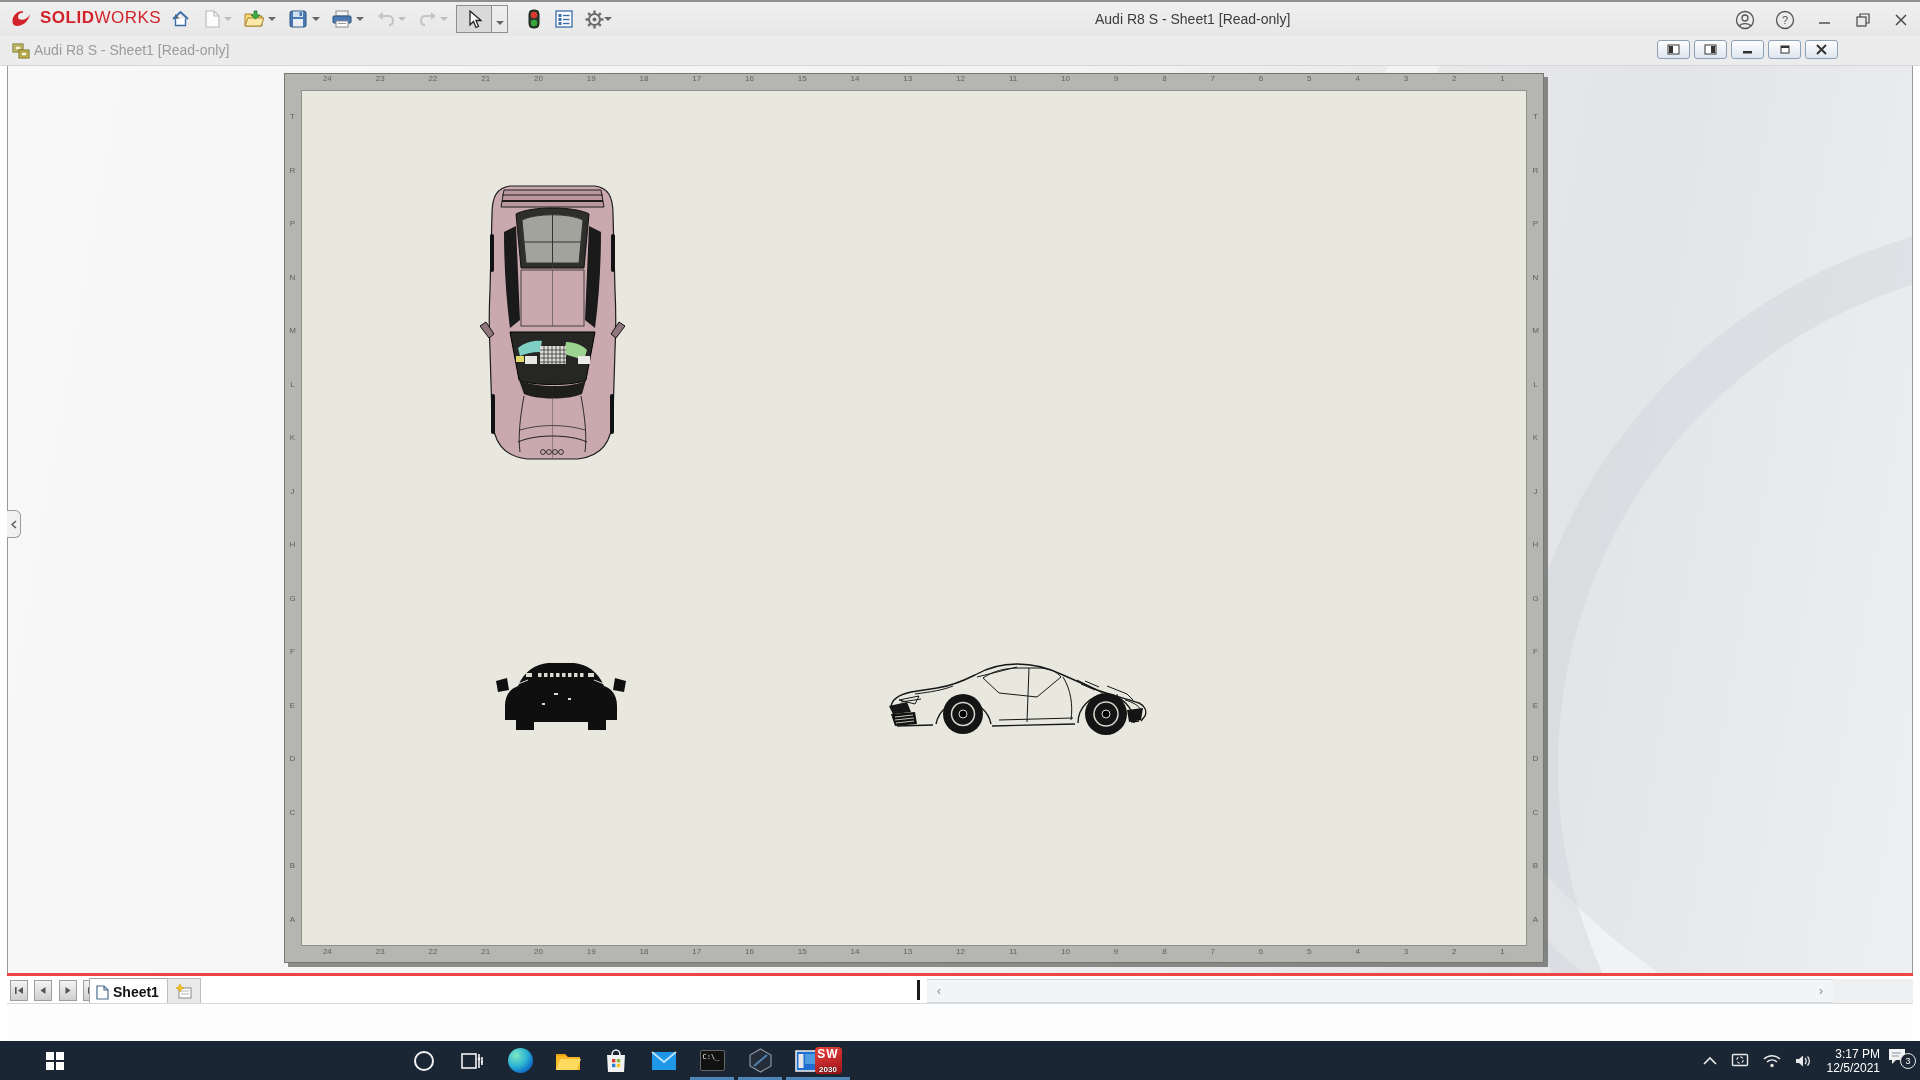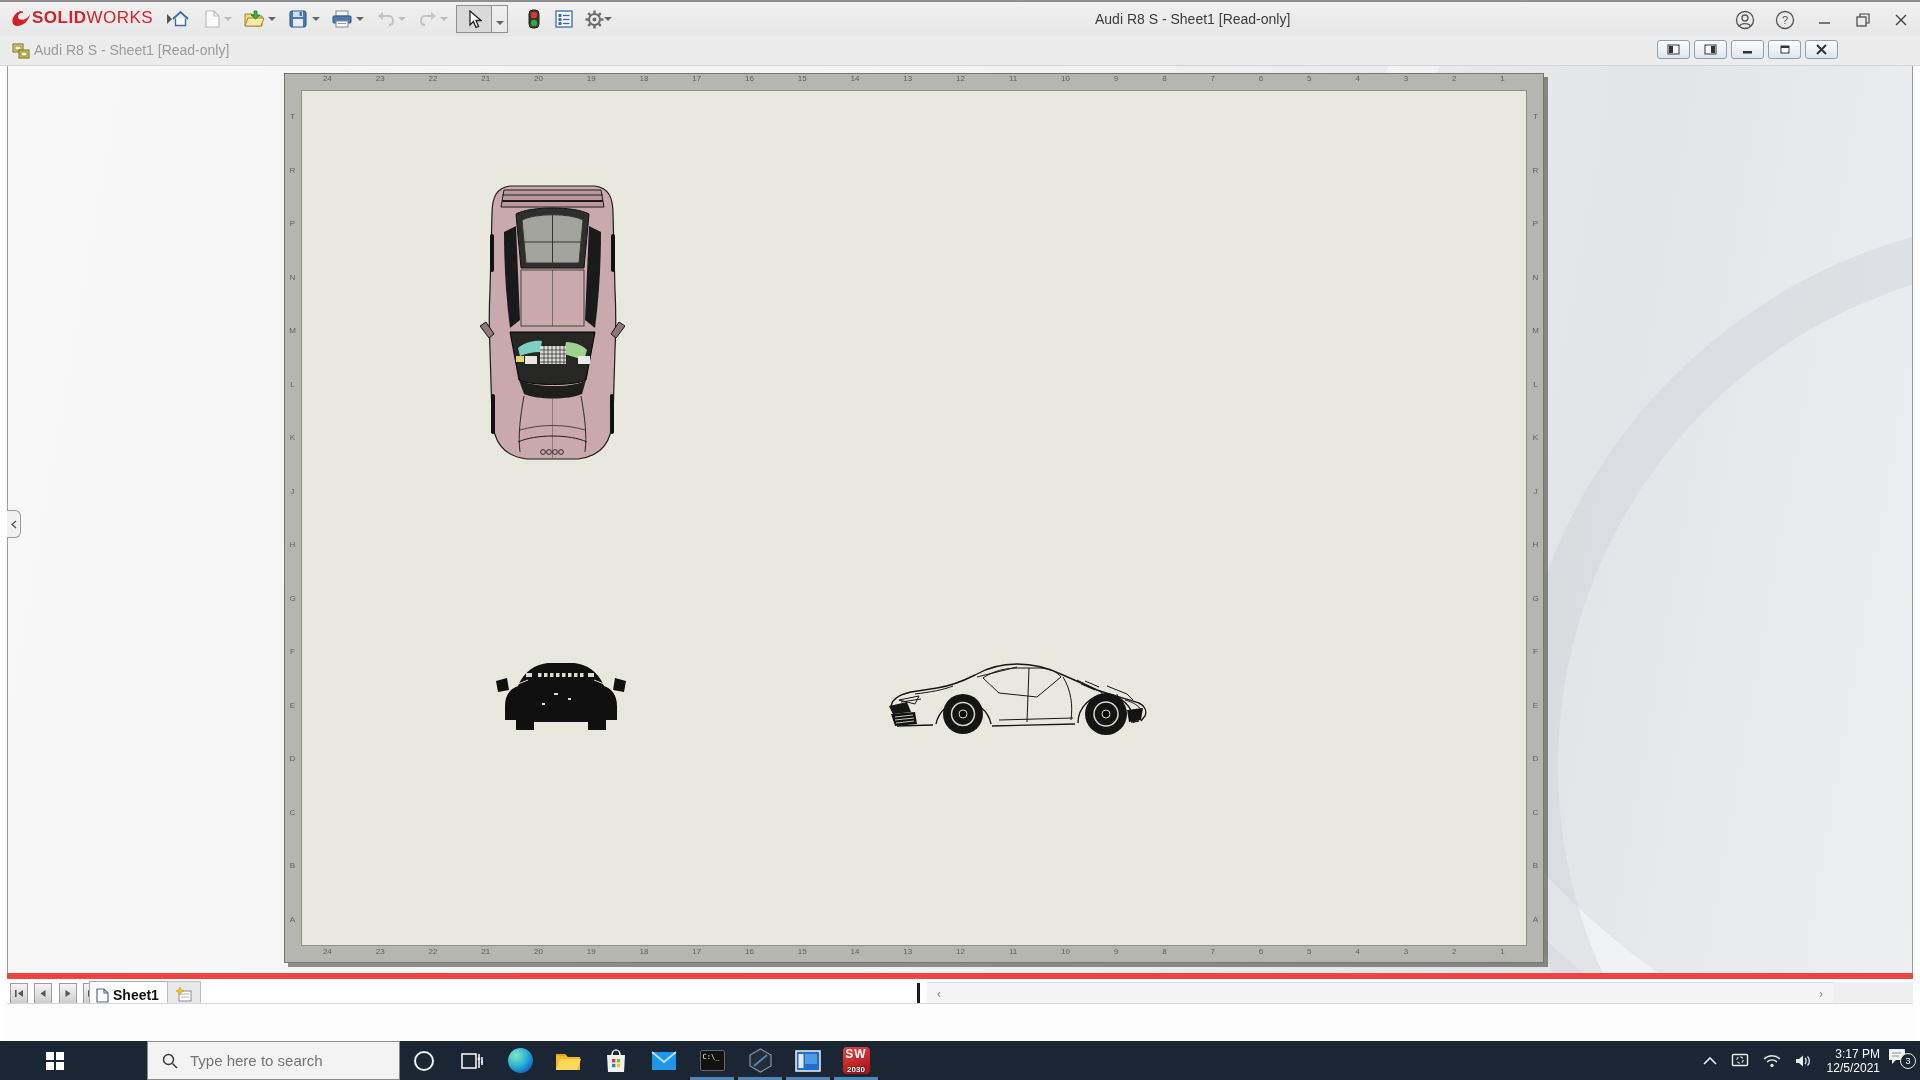--- a/index.html
+++ b/index.html
@@ -4,21 +4,21 @@
 <style>
   * { box-sizing: border-box; margin: 0; padding: 0; }
   html,body { width:1920px; height:1080px; overflow:hidden; }
   body { font-family:"Liberation Sans", sans-serif; background:#fff; position:relative; }
   .abs { position:absolute; }
 
   
   #titlebar { position:absolute; left:0; top:0; width:1920px; height:36px;
     background:linear-gradient(#f0f0f0,#e7e7e7); border-top:2px solid #8f8f8f; }
   #brand { position:absolute; left:10px; top:6px; display:flex; align-items:center; }
-  #brand .bname { font-size:17px; letter-spacing:.5px; color:#d2232a; margin-left:0; }
+  #brand .bname { font-size:17px; letter-spacing:.5px; color:#d2232a; margin-left:8px; }
   #brand .bname b { font-weight:bold; }
   .flyout { width:0;height:0;border:5px solid transparent;border-left-color:#555; margin-left:14px; margin-top:2px;}
   .tbtn { position:absolute; top:3px; width:28px; height:28px; display:flex; align-items:center; justify-content:center; }
   .dd { width:0;height:0;border:4px solid transparent;border-top-color:#666; position:absolute; top:15px; }
   .dd.dis { border-top-color:#bdbdbd; }
   .pressed { background:#d9d9d9; border:1px solid #8f8f8f; }
   #main-title { position:absolute; left:1095px; top:9px; font-size:14px; color:#3c3c3c; white-space:nowrap; }
   .winctl { position:absolute; top:4px; width:34px; height:28px; display:flex; align-items:center; justify-content:center; color:#555; }
 
   
@@ -52,21 +52,21 @@
   .tbl { position:absolute; background:#f6f5ea; }
   .tb-cell { position:absolute; }
   .tb-lines { background:repeating-linear-gradient(180deg, rgba(80,80,70,.5) 0 1px, transparent 1px 4px); }
   .tb-grid { background:
      repeating-linear-gradient(90deg, rgba(80,80,70,.45) 0 1px, transparent 1px 4px),
      repeating-linear-gradient(180deg, rgba(80,80,70,.45) 0 1px, transparent 1px 3px); }
   #tb-title { position:absolute; left:72px; bottom:1px; width:100px; height:14px; font-size:12px; color:#2e2e28;
     display:flex; align-items:center; justify-content:center; }
 
   
-  #tabrow { position:absolute; left:7px; top:973px; width:1906px; height:30px; background:#fff; border-top:6px solid #ef4444; }
+  #tabrow { position:absolute; left:7px; top:973px; width:1906px; height:30px; background:#fff; border-top:3px solid #ef4444; }
   .navbtn { width:18px; height:21px; margin:4px 1px 0 1px; border:1px solid #9e9e9e;
     background:linear-gradient(#f4f4f4,#cfcfcf); display:inline-flex; align-items:center; justify-content:center; }
   #navgroup { position:absolute; left:2px; top:0; }
   #sheet-tab { position:absolute; left:82px; top:2px; height:27px; padding:0 12px 0 6px; background:#ffffff;
     border:1px solid #a8a8a8; border-bottom:none; display:flex; align-items:center; font-weight:bold; font-size:14px; color:#111;}
   #add-sheet-tab { position:absolute; left:160px; top:2px; width:34px; height:27px; background:#e9e9e9;
     border:1px solid #bdbdbd; border-bottom:none; display:flex; align-items:center; justify-content:center; }
   #tab-splitter { position:absolute; left:910px; top:4px; width:3px; height:20px; background:#1a1a1a; }
   #hscroll { position:absolute; left:920px; top:3px; right:80px; height:24px; background:#f2f4f6;
      border-top:1px solid #cfd8e0; border-bottom:1px solid #cfd8e0; }
@@ -550,27 +550,20 @@
 <div id="taskbar">
   <div id="start">
     <svg width="18" height="18" viewBox="0 0 18 18">
       <rect x="0" y="0" width="8" height="8" fill="#fff"></rect>
         <rect x="10" y="0" width="8" height="8" fill="#fff"></rect>
       <rect x="0" y="10" width="8" height="8" fill="#fff"></rect>
         <rect x="10" y="10" width="8" height="8" fill="#fff"></rect>
     </svg>
   </div>
 
-  <div id="tsearch">
-    <svg width="16" height="16" viewBox="0 0 16 16" style="margin:0 12px 0 14px">
-      <circle cx="6.5" cy="6.5" r="5" fill="none" stroke="#3c3c3c" stroke-width="1.5"></circle>
-      <line x1="10.5" y1="10.5" x2="15" y2="15" stroke="#3c3c3c" stroke-width="1.5"></line>
-    </svg>
-    <input type="text" placeholder="Type here to search" style="">
-  </div>
 
   <div class="tslot" style="left:400px">
     <svg width="22" height="22" viewBox="0 0 22 22">
       <circle cx="11" cy="11" r="9" fill="none" stroke="#f2f2f2" stroke-width="2"></circle>
     </svg>
   </div>
   <div class="tslot" style="left:448px">
     <svg width="22" height="20" viewBox="0 0 22 20">
       <rect x="1" y="3" width="14" height="14" fill="none" stroke="#f2f2f2" stroke-width="1.6"></rect>
       <path d="M18,3 V17 M21,6 V14" stroke="#f2f2f2" stroke-width="1.6"></path>
@@ -619,21 +612,21 @@
   </div>
   <div class="tslot" style="left:784px">
     <svg width="26" height="22" viewBox="0 0 26 22">
       <rect x="1" y="1" width="24" height="20" fill="#1f6fd0" stroke="#e8e8e8" stroke-width="1.6"></rect>
       <rect x="3.5" y="4" width="5" height="14" fill="#e8e8e8"></rect>
       <rect x="10" y="4" width="12.5" height="10" fill="#4d9bే0"></rect>
       <rect x="10" y="4" width="12.5" height="10" fill="#4d9be0"></rect>
     </svg>
     <div class="runline"></div>
   </div>
-  <div class="tslot" style="left:832px">
+  <div class="tslot" style="left:804px">
     <div style="position:relative;width:27px;height:27px">
       <div style="position:absolute;inset:0;background:linear-gradient(160deg,#e8413c,#a01218);border-radius:4px;display:flex;align-items:flex-start;justify-content:center">
         <span style="color:#fff;font-weight:bold;font-size:12px;letter-spacing:1px">SW</span>
       </div>
       <span style="position:absolute;left:0;right:0;bottom:0;text-align:center;color:#fff;font-size:8px;font-weight:bold;text-shadow:0 0 2px #000">2030</span>
     </div>
     <div class="runline"></div>
   </div>
 
   <div id="tray">

